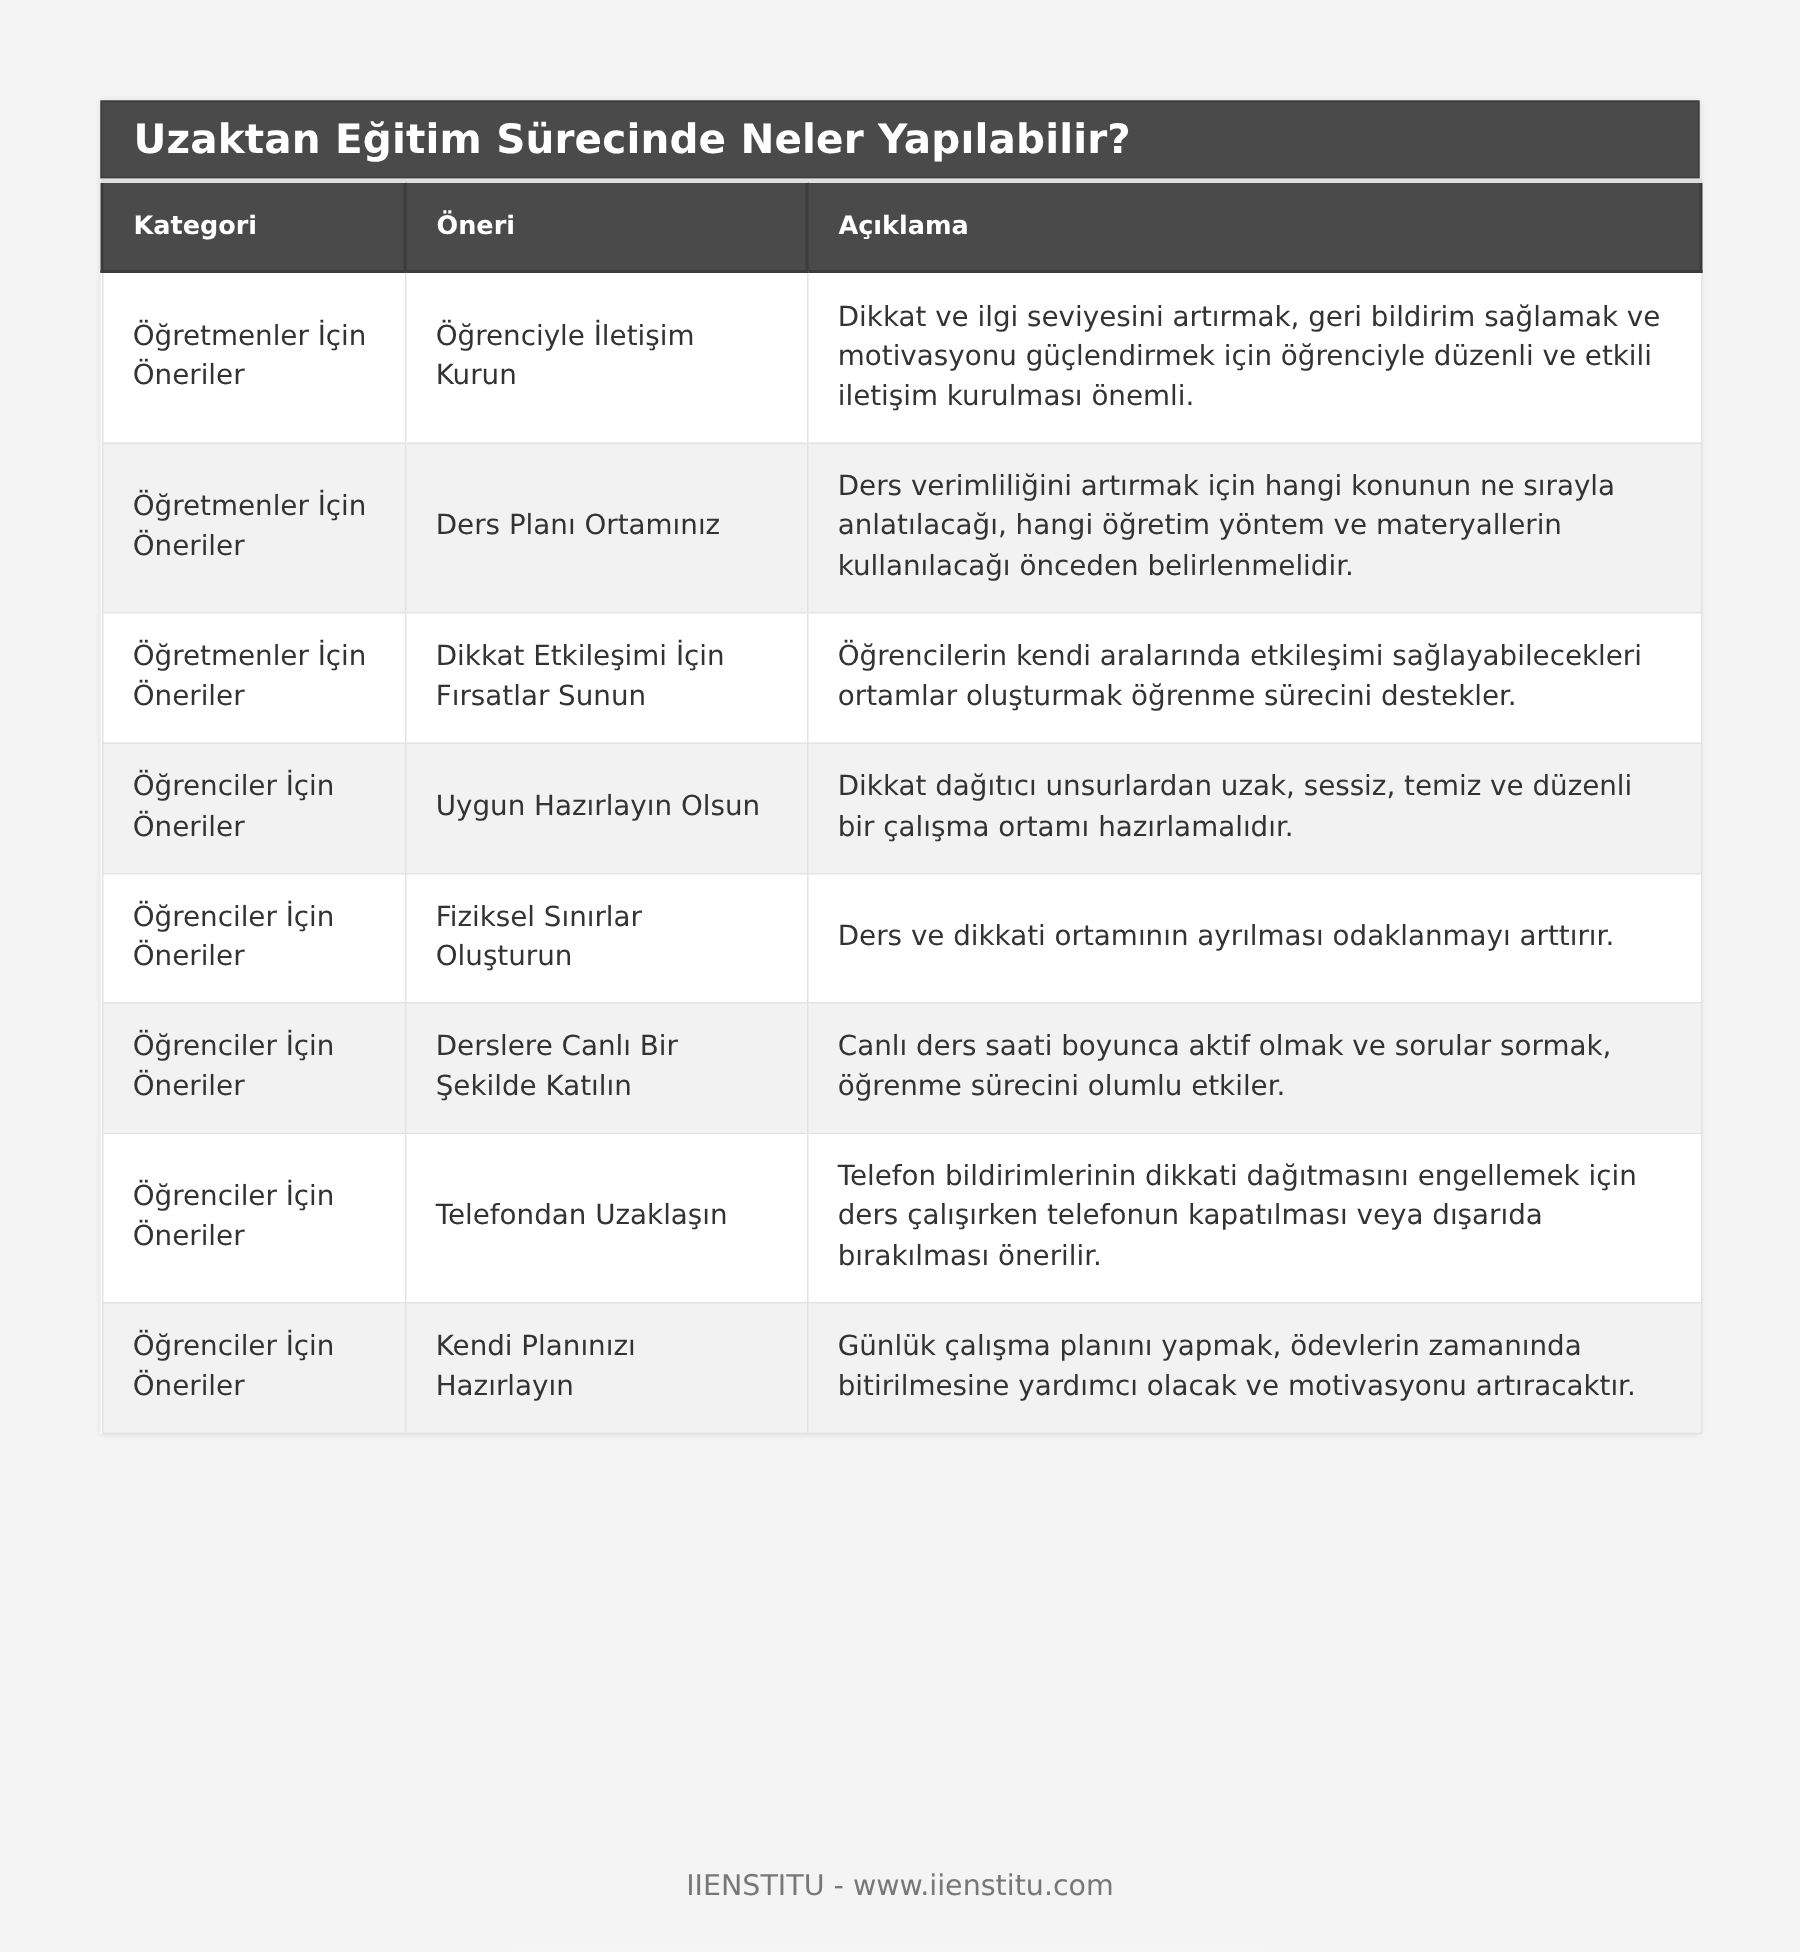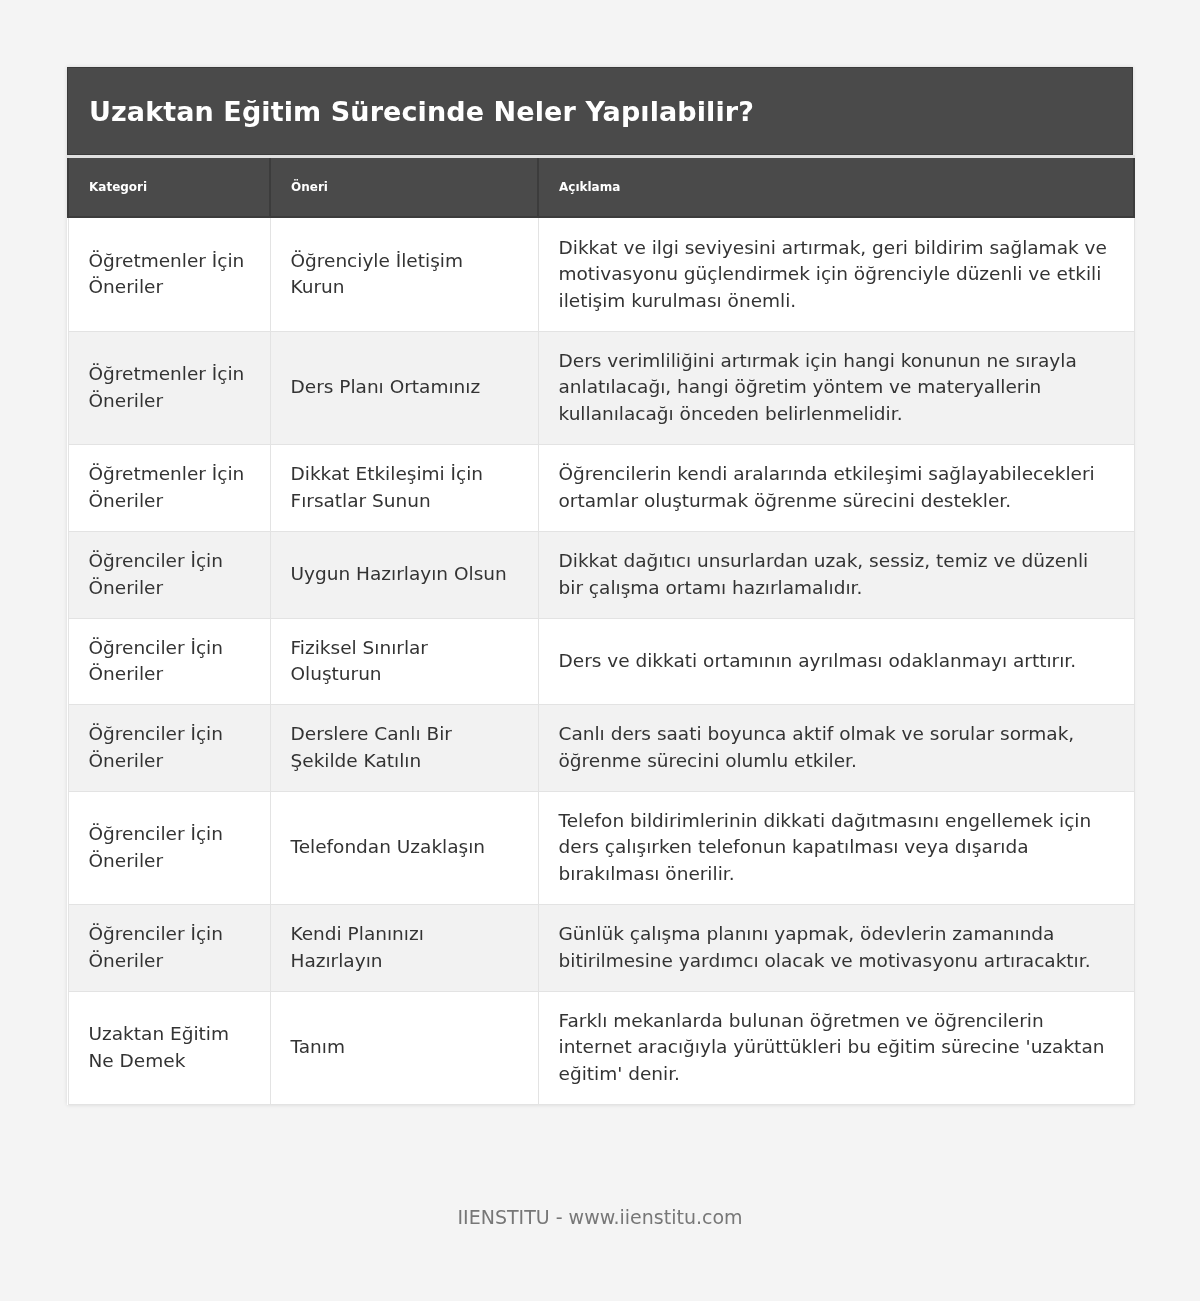--- a/index.html
+++ b/index.html
@@ -17,21 +17,21 @@
   .card {
     position: absolute;
     left: 67px;
     top: 67px;
     width: 1066px;
     background: #fff;
     box-shadow: 0 0 4px rgba(0,0,0,0.12);
   }
   .title-bar {
     background: #4a4a4a;
-    height: 88px;
+    height: 52px;
     border: 1px solid #3a3a3a;
     box-sizing: border-box;
     display: flex;
     align-items: center;
     padding-left: 21px;
   }
   .title-bar h1 {
     margin: 0;
     color: #fff;
     font-size: 27px;
@@ -39,21 +39,21 @@
     letter-spacing: 0.1px;
   }
   table {
     width: 100%;
     border-collapse: collapse;
     table-layout: fixed;
   }
   thead th {
     background: #4a4a4a;
     color: #fff;
-    font-size: 12px;
+    font-size: 17px;
     font-weight: bold;
     text-align: left;
     height: 58px;
     padding: 0 20px;
     border: 2px solid #3c3c3c;
     border-top: 3px solid #e0e0e0;
   }
   tbody td {
     font-size: 18.5px;
     line-height: 26.5px;
@@ -64,21 +64,21 @@
   }
   tbody tr:nth-child(odd) td { background: #ffffff; }
   tbody tr:nth-child(even) td { background: #f2f2f2; }
   col.c1 { width: 202px; }
   col.c2 { width: 268px; }
   col.c3 { width: 596px; }
   .footer {
     position: absolute;
     left: 0;
     width: 1200px;
-    top: 1206px;
+    top: 1246px;
     text-align: center;
     font-size: 19px;
     color: #777;
   }
 </style>
 </head>
 <body>
 
 <div class="card">
   <div class="title-bar">
@@ -131,22 +131,17 @@
       <tr style="height:113px">
         <td>Öğrenciler İçin Öneriler</td>
         <td>Telefondan Uzaklaşın</td>
         <td>Telefon bildirimlerinin dikkati dağıtmasını engellemek için ders çalışırken telefonun kapatılması veya dışarıda bırakılması önerilir.</td>
       </tr>
       <tr style="height:87px">
         <td>Öğrenciler İçin Öneriler</td>
         <td>Kendi Planınızı Hazırlayın</td>
         <td>Günlük çalışma planını yapmak, ödevlerin zamanında bitirilmesine yardımcı olacak ve motivasyonu artıracaktır.</td>
       </tr>
-      <tr style="height:113px">
-        <td>Uzaktan Eğitim Ne Demek</td>
-        <td>Tanım</td>
-        <td>Farklı mekanlarda bulunan öğretmen ve öğrencilerin internet aracığıyla yürüttükleri bu eğitim sürecine 'uzaktan eğitim' denir.</td>
-      </tr>
     </tbody>
   </table>
 </div>
 
 <div class="footer">IIENSTITU - www.iienstitu.com</div>
 
 </body></html>

